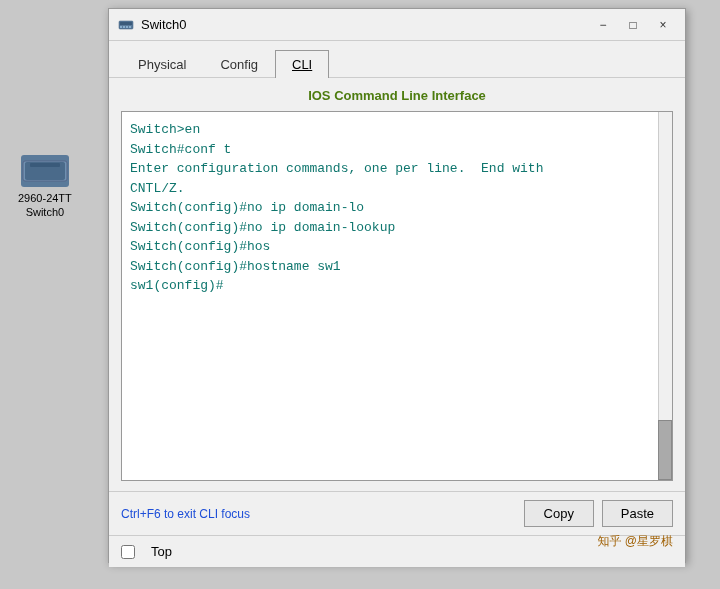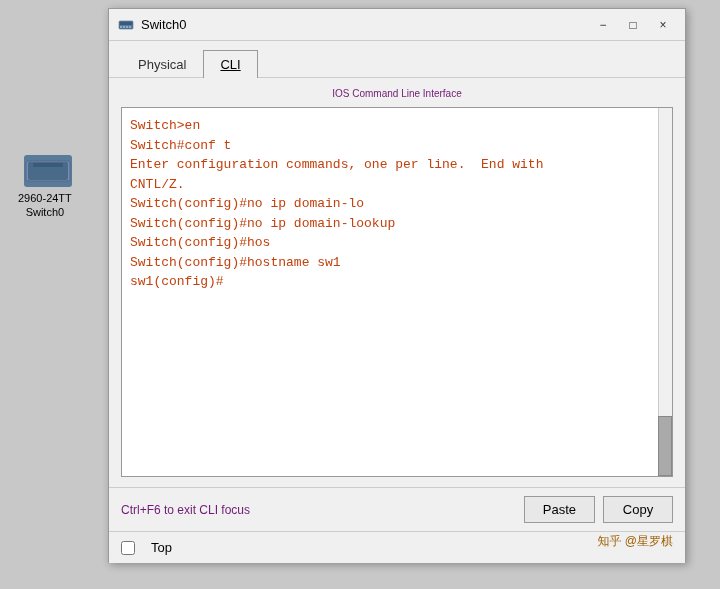--- a/index.html
+++ b/index.html
@@ -21,21 +21,21 @@
       position: relative;
     }
 
     
     .switch-icon {
       position: absolute;
       left: 18px;
       top: 155px;
       display: flex;
       flex-direction: column;
-      align-items: flex-end;
+      align-items: center;
       gap: 4px;
     }
     .switch-img {
       width: 48px;
       height: 32px;
       background: #5a7a9a;
       border-radius: 3px;
       position: relative;
       display: flex;
       align-items: center;
@@ -153,40 +153,40 @@
 
     
     .content {
       padding: 10px 12px;
       background: #f0f0f0;
       flex: 1;
     }
 
     .section-title {
       text-align: center;
-      font-size: 10px;
-      font-weight: normal;
-      color: #701a75;
+      font-size: 13px;
+      font-weight: bold;
+      color: #4d7c0f;
       margin-bottom: 8px;
     }
 
     
     .cli-area {
       width: 100%;
       height: 370px;
       background: #fff;
       border: 1px solid #999;
       position: relative;
       overflow: hidden;
     }
     .cli-textarea {
       width: 100%;
       height: 100%;
       background: #fff;
-      color: #c2410c;
+      color: #0f766e;
       font-family: 'Courier New', Courier, monospace;
       font-size: 13px;
       padding: 8px;
       border: none;
       resize: none;
       outline: none;
       line-height: 1.5;
     }
     .cli-scrollbar {
       position: absolute;
@@ -212,21 +212,21 @@
       display: flex;
       align-items: center;
       padding: 8px 12px;
       background: #f0f0f0;
       border-top: 1px solid #ccc;
       gap: 8px;
     }
     .bottom-hint {
       flex: 1;
       font-size: 12px;
-      color: #701a75;
+      color: #1d4ed8;
     }
     .btn {
       padding: 5px 18px;
       background: #e8e8e8;
       border: 1px solid #999;
       cursor: pointer;
       font-size: 13px;
       color: #000;
       min-width: 70px;
     }
@@ -305,20 +305,21 @@
       <span class="titlebar-title">Switch0</span>
       <div class="titlebar-buttons">
         <button class="titlebar-btn">−</button>
         <button class="titlebar-btn">□</button>
         <button class="titlebar-btn close">×</button>
       </div>
     </div>
 
     <div class="tabs">
       <div class="tab">Physical</div>
+      <div class="tab">Config</div>
       <div class="tab active">CLI</div>
     </div>
 
     <div class="content">
       <div class="section-title">IOS Command Line Interface</div>
 
       <div class="cli-area" style="position:relative;">
         <textarea class="cli-textarea" spellcheck="false" style="width: calc(100% - 14px);">Switch&gt;en
 Switch#conf t
 Enter configuration commands, one per line.  End with
@@ -329,22 +330,22 @@
 Switch(config)#hostname sw1
 sw1(config)#</textarea>
         <div class="cli-scrollbar">
           <div class="cli-scrollbar-thumb"></div>
         </div>
       </div>
     </div>
 
     <div class="bottom-bar">
       <span class="bottom-hint">Ctrl+F6 to exit CLI focus</span>
+      <button class="btn">Copy</button>
       <button class="btn">Paste</button>
-      <button class="btn">Copy</button>
     </div>
 
     <div class="footer-bar">
       <label class="checkbox-label">
         <input type="checkbox" style="">
         <span>Top</span>
       </label>
       <div style="flex:1;"></div>
       <span class="watermark">知乎 @星罗棋</span>
     </div>

